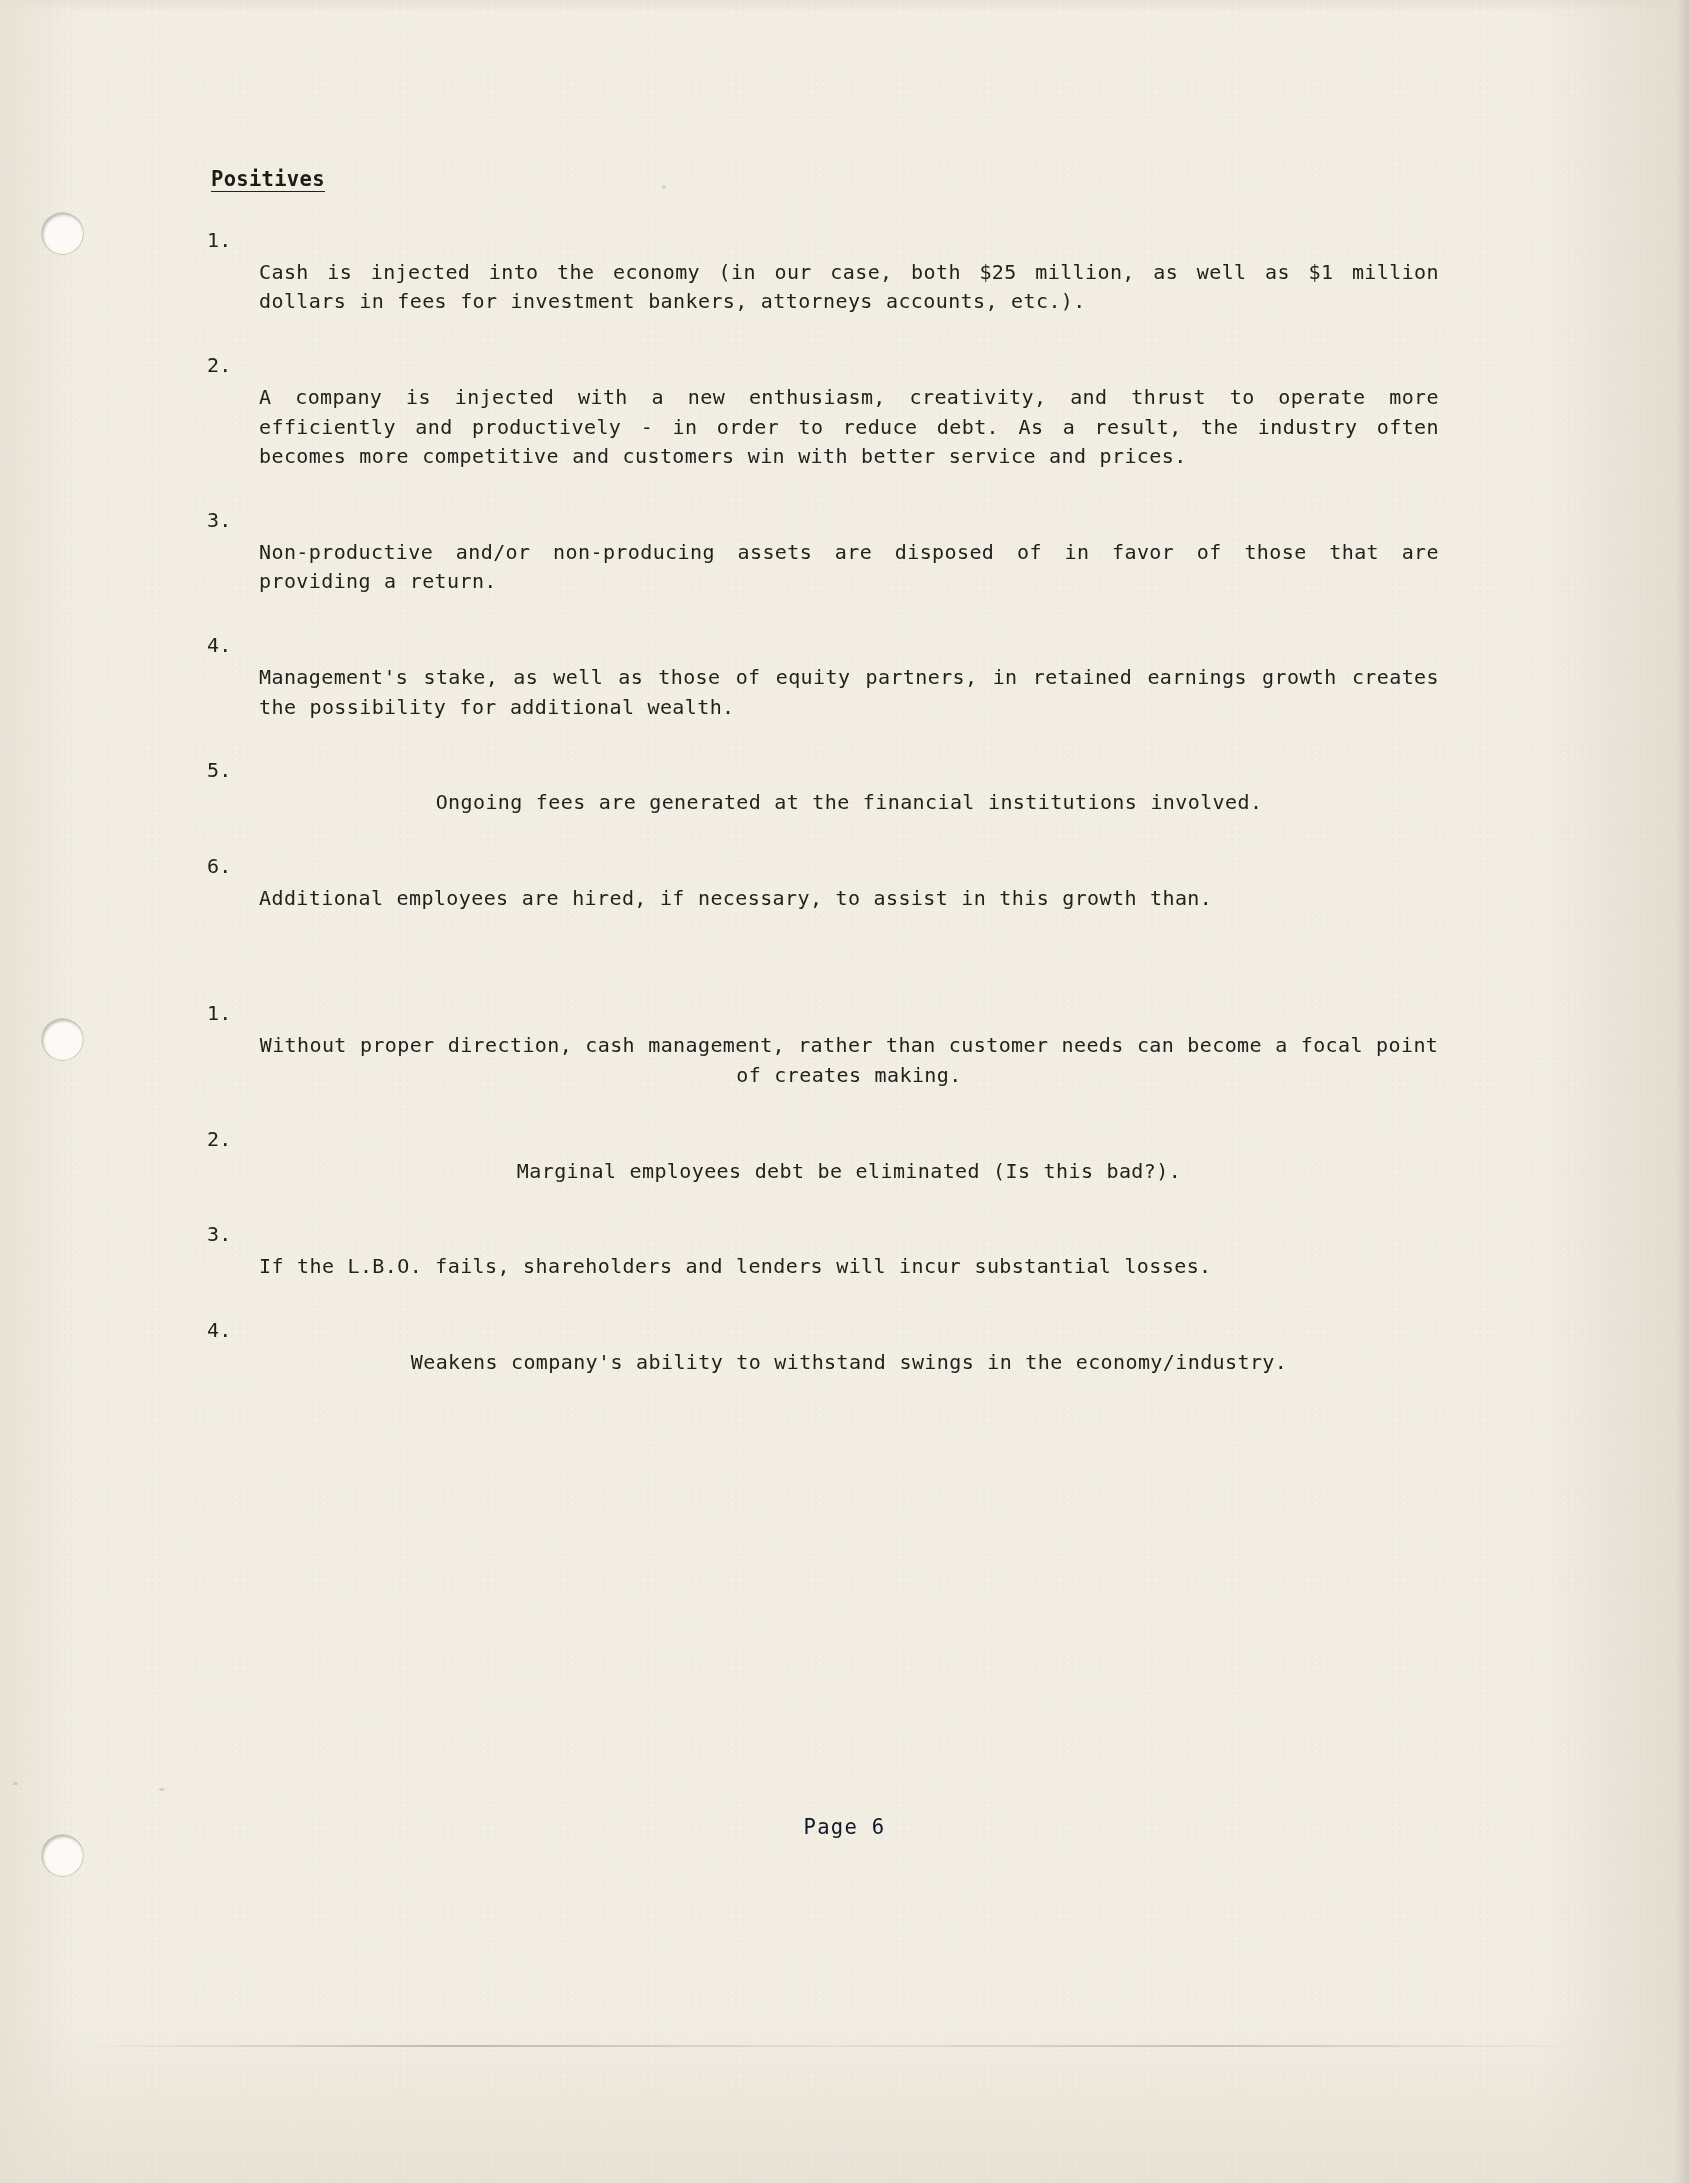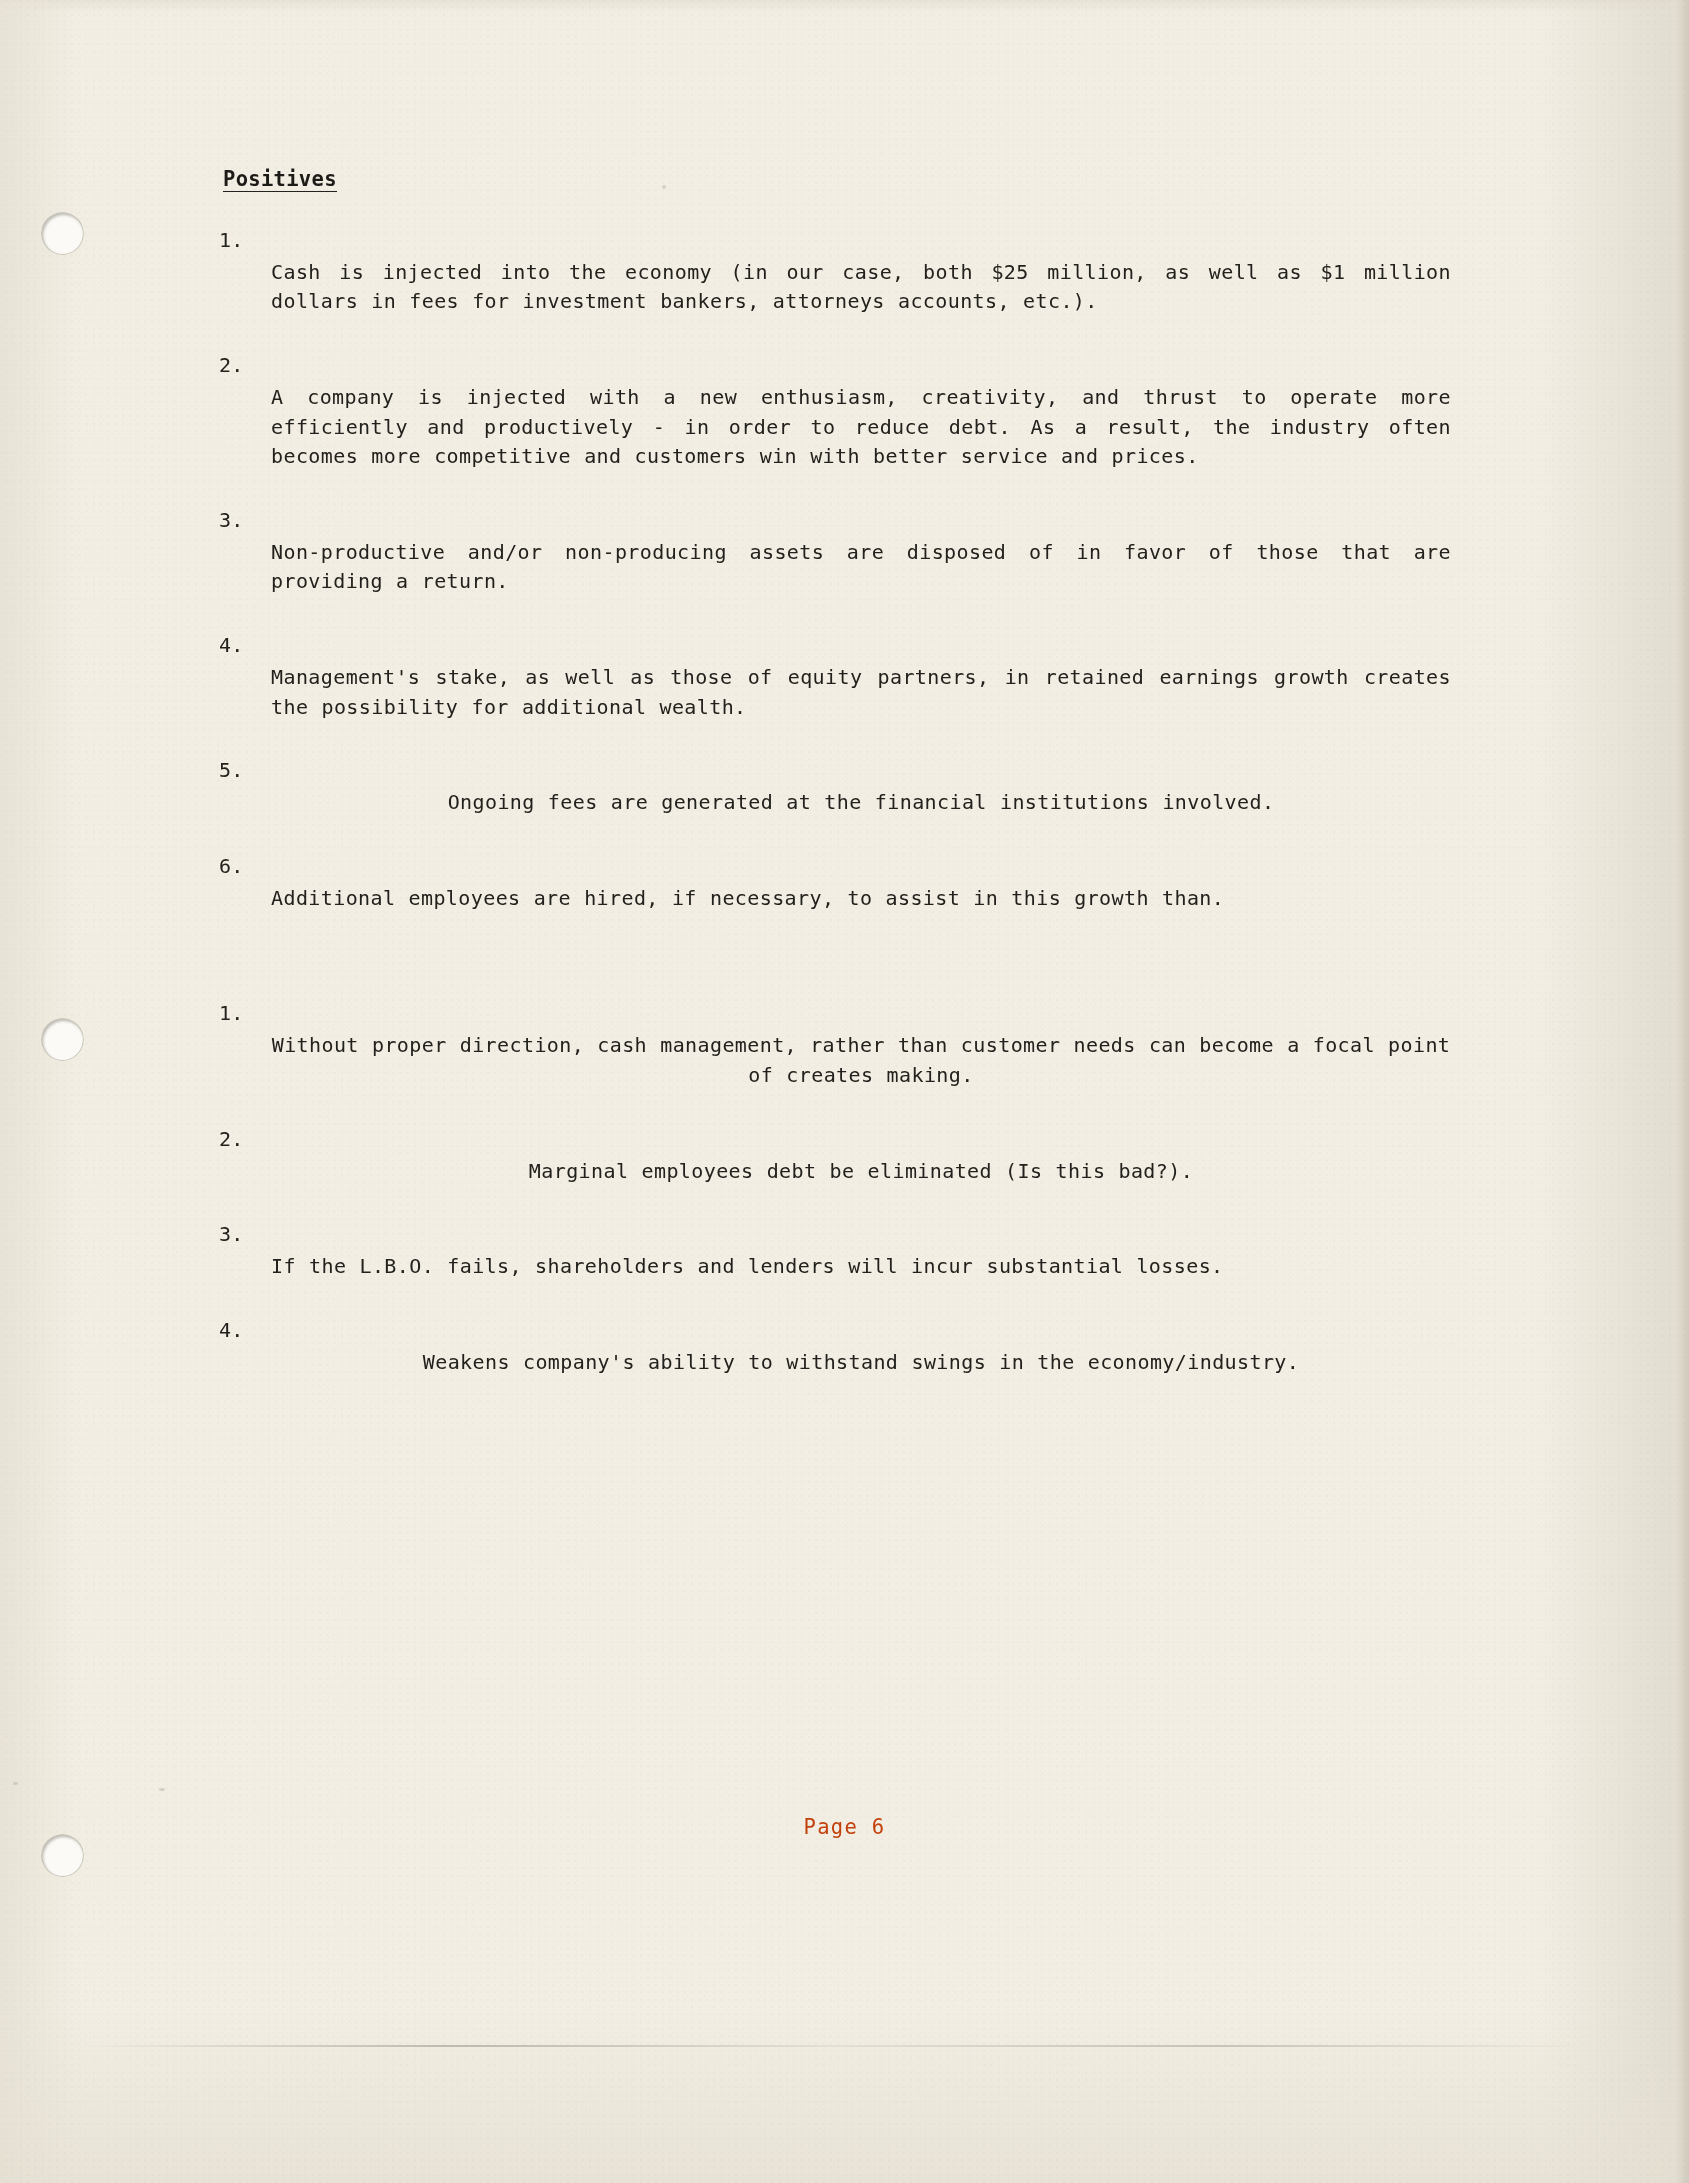--- a/index.html
+++ b/index.html
@@ -83,21 +83,21 @@
       inset 1.3px 2px 2.6px rgba(120,115,105,.45),
       0 0 0 0.7px rgba(150,145,135,.55);
   }
   .hole.h1 { left: 42px;  top: 213px; }
   .hole.h2 { left: 42px;  top: 1019px; }
   .hole.h3 { left: 42px;  top: 1835px; }
 
   
   .content {
     position: absolute;
-    left: 219px;
+    left: 207px;
     top: 169px;
     width: 1232px;
     color: #23211d;
     font-size: 20px;
     line-height: 1.0;
   }
   .sec-head {
     font-size: 20.5px;
     font-weight: 700;
     letter-spacing: 0.3px;
@@ -138,21 +138,21 @@
   .gap-neg { height: 52px; }
 
   .pagenum {
     position: absolute;
     left: 0;
     top: 1815px;
     width: 1689px;
     text-align: center;
     font-size: 20.5px;
     letter-spacing: 1.3px;
-    color: #c2410c;
+    color: #0f172a;
   }
 
   
   .tex {
     position: absolute;
     left: 0; top: 0; width: 1689px; height: 2183px;
     pointer-events: none;
     opacity: .055;
     background-image:
       radial-gradient(#8a8478 0.7px, transparent 0.7px),

